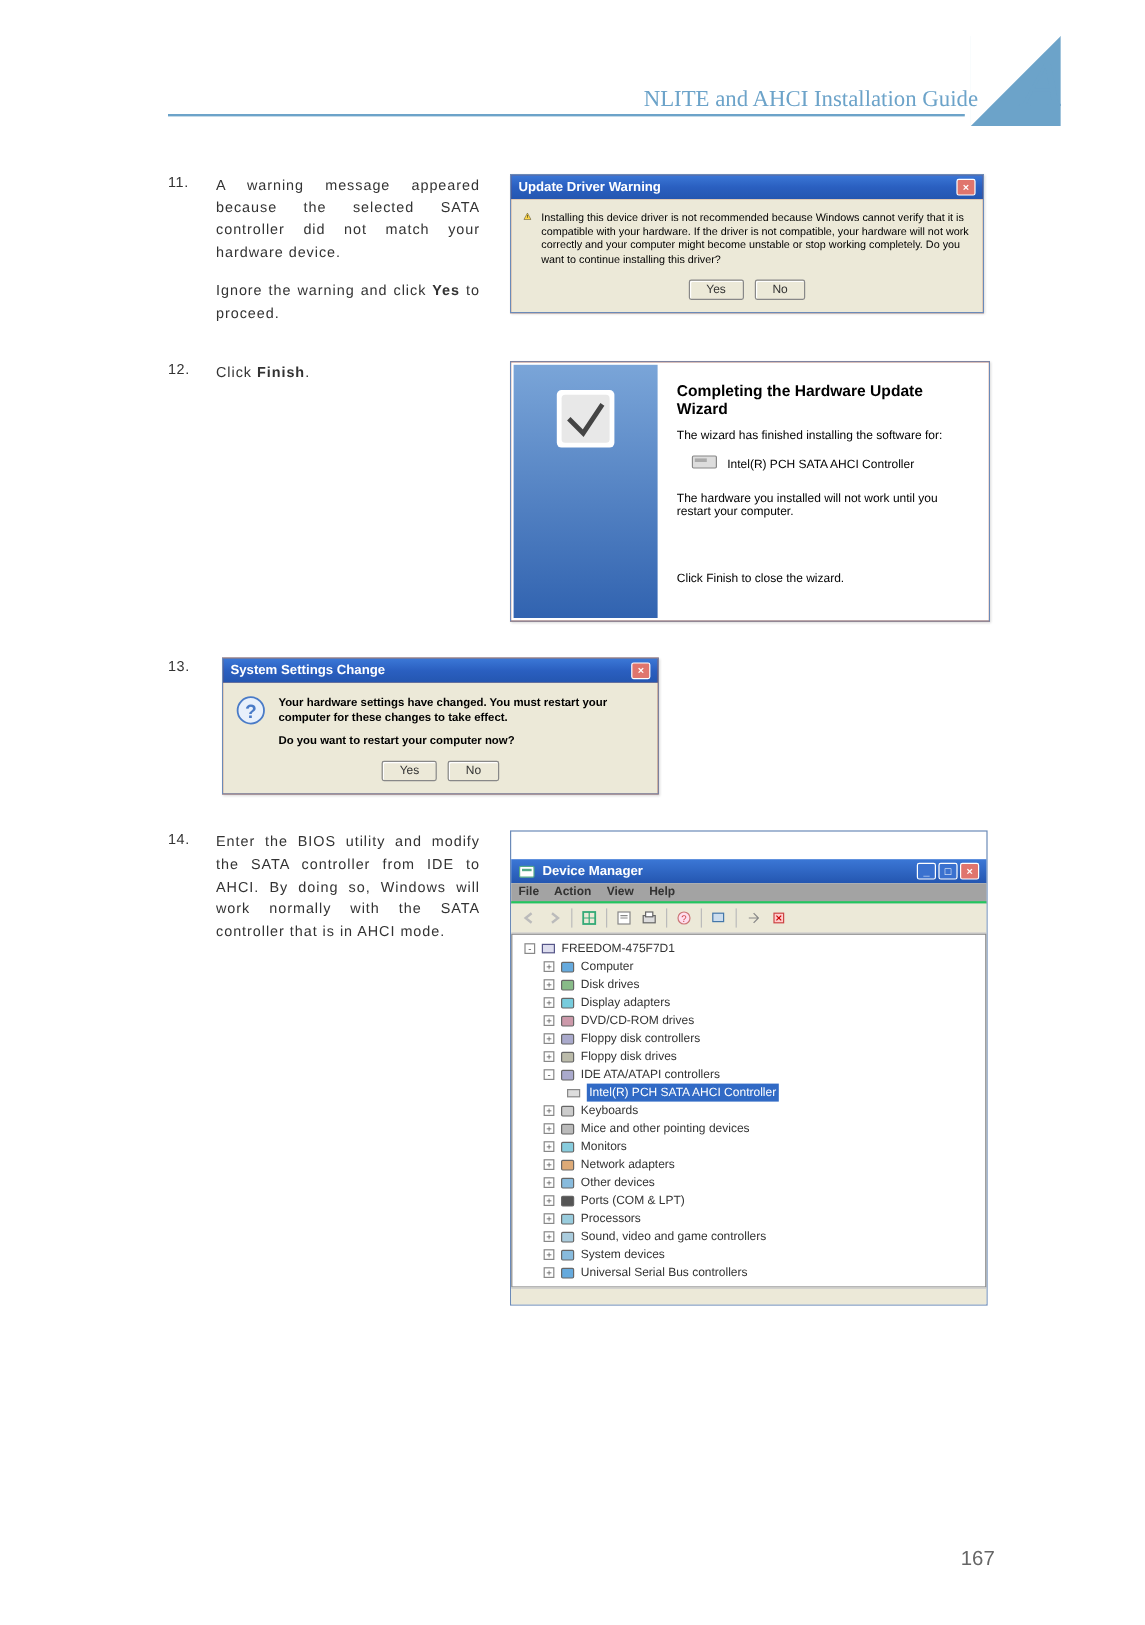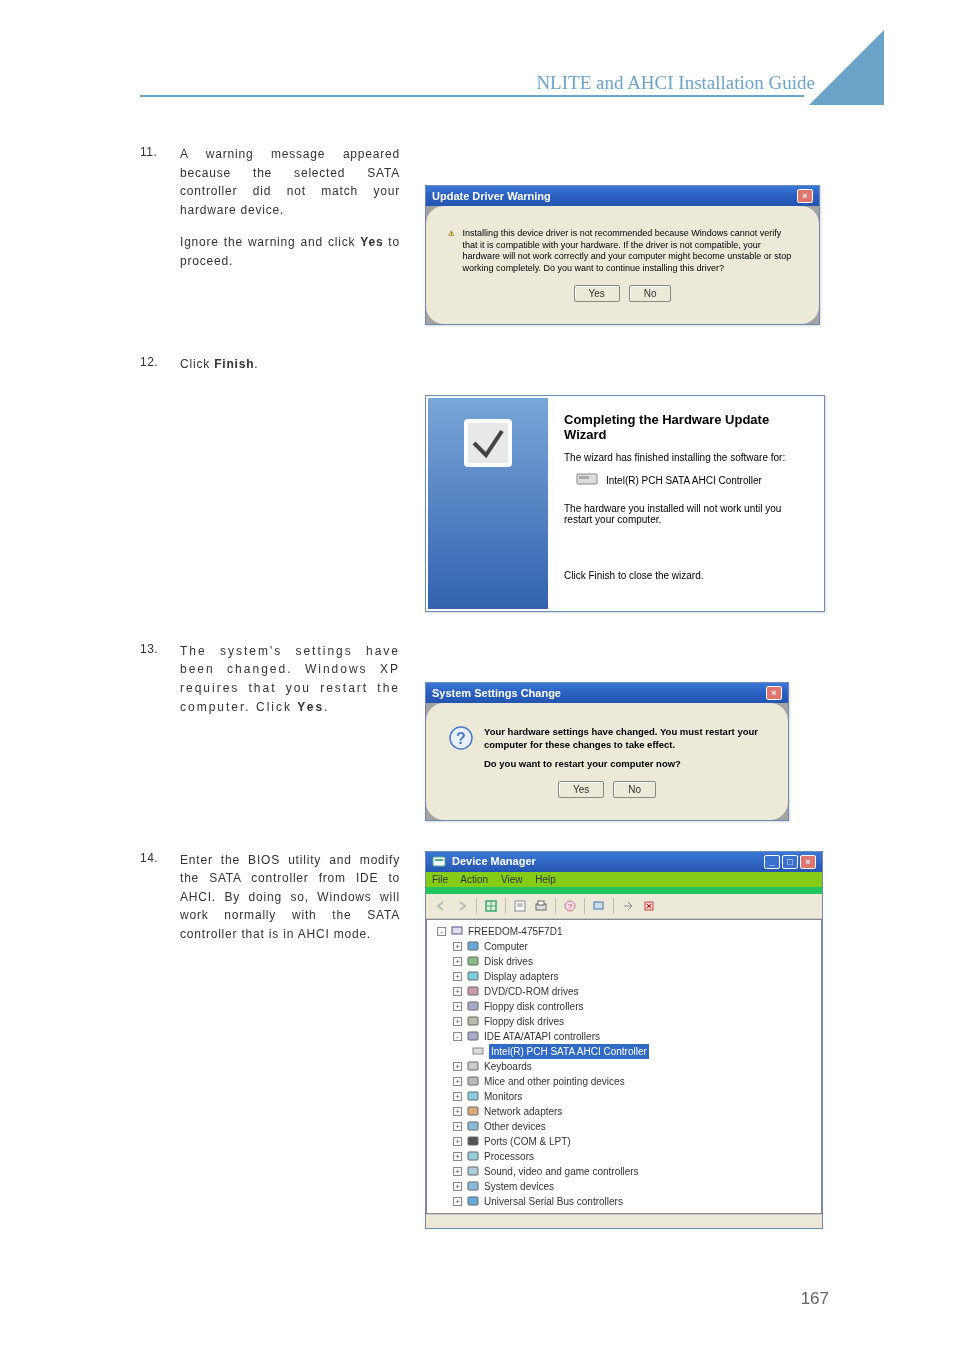--- a/index.html
+++ b/index.html
@@ -67,25 +67,24 @@
   }
   .step-text b { font-weight: bold; }
   .step-img {
     flex: 1;
     padding-left: 5px;
   }
 
   
   .win-dialog {
     border: 1px solid #6b8ab8;
-    background: #a3a3a3;
+    background: #c2410c;
     font-family: Tahoma, sans-serif;
     font-size: 10px;
     box-shadow: 1px 1px 2px rgba(0,0,0,0.15);
-    margin-top: 40px;
   }
   .win-titlebar {
     background: linear-gradient(to bottom, #3b77d6 0%, #2a5fc0 50%, #2456b0 100%);
     color: #fff;
     padding: 3px 6px;
     font-weight: bold;
     font-size: 11px;
     display: flex;
     justify-content: space-between;
     align-items: center;
@@ -95,23 +94,22 @@
     height: 14px;
     background: #e0756d;
     border: 1px solid #fff;
     border-radius: 2px;
     color: #fff;
     font-size: 9px;
     line-height: 12px;
     text-align: center;
   }
   .win-body {
-    padding: 22px;
+    padding: 10px;
     background: #ece9d8;
-    border-radius: 18px;
   }
   .win-button {
     background: #ece9d8;
     border: 1px solid #888;
     padding: 2px 14px;
     font-size: 10px;
     border-radius: 2px;
     margin: 0 3px;
     display: inline-block;
     box-shadow: inset 1px 1px 0 #fff;
@@ -165,26 +163,26 @@
   .settings-buttons { text-align: center; margin-top: 10px; }
 
   
   .devmgr { width: 398px; border:1px solid #6b8ab8; font-family: Tahoma, sans-serif; }
   .devmgr-title {
     background: linear-gradient(to bottom, #3b77d6 0%, #2456b0 100%);
     color: #fff;
     padding: 3px 6px;
     font-weight: bold;
     font-size: 11px;
-    display:flex; justify-content:space-between; align-items:center;
+    display:flex; justify-content:space-between; align-items:center;margin-top:23px;
   }
   .winbtns { display:flex; gap:2px; }
   .winbtns span { width:16px;height:14px;border:1px solid #fff;border-radius:2px;display:inline-block;text-align:center;font-size:9px;line-height:12px;color:#fff; }
   .wb-min{background:#3a71cf;} .wb-max{background:#3a71cf;} .wb-close{background:#e0756d;}
-  .devmgr-menu { background:#84cc16; padding:2px 6px; font-size:10px; border-bottom:7px solid #22c55e; }
+  .devmgr-menu { background:#a3a3a3; padding:2px 6px; font-size:10px; border-bottom:2px solid #22c55e;font-weight:bold; }
   .devmgr-menu span { margin-right:10px; }
   .devmgr-toolbar { background:#ece9d8; padding:3px 6px; display:flex; gap:3px; align-items:center; border-bottom:1px solid #ccc; }
   .tb-btn { width:18px;height:18px; display:inline-flex;align-items:center;justify-content:center; }
   .tb-sep { width:1px;height:16px;background:#bbb;margin:0 2px; }
   .devmgr-tree { background:#fff; padding:4px 6px; font-size:10px; line-height:1.5; min-height:200px; border:1px solid #888; margin:0; }
   .tree-item { display:flex;align-items:center; gap:4px; padding-left:4px; }
   .tree-item .exp { width:9px;height:9px;border:1px solid #888;color:#555;font-size:8px;line-height:7px;text-align:center;flex-shrink:0; }
   .tree-item.indent1 { padding-left:20px; }
   .tree-item.indent2 { padding-left:38px; }
   .tree-item .ico { width:14px;height:14px;display:inline-block;flex-shrink:0; }
@@ -278,23 +276,20 @@
             <div style="height:45px"></div>
             <div>Click Finish to close the wizard.</div>
           </div>
         </div>
       </div>
     </div>
   </div>
 
   <div class="step-row">
     <div class="step-num">13.</div>
-    <div class="step-text" style="letter-spacing:2px;">
-      <span>The system's settings have been changed. Windows XP requires that you restart the computer. Click </span><b>Yes</b><span>.</span>
-    </div>
     <div class="step-img">
       <div class="win-dialog settings-dialog">
         <div class="win-titlebar">
           <span>System Settings Change</span>
           <span class="win-close">×</span>
         </div>
         <div class="win-body">
           <div class="settings-body">
             <span>
               <svg width="26" height="26" viewBox="0 0 26 26">

